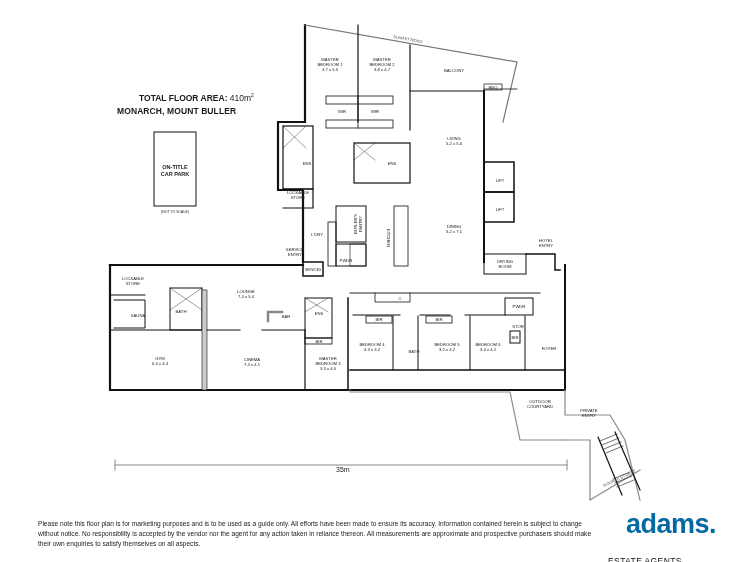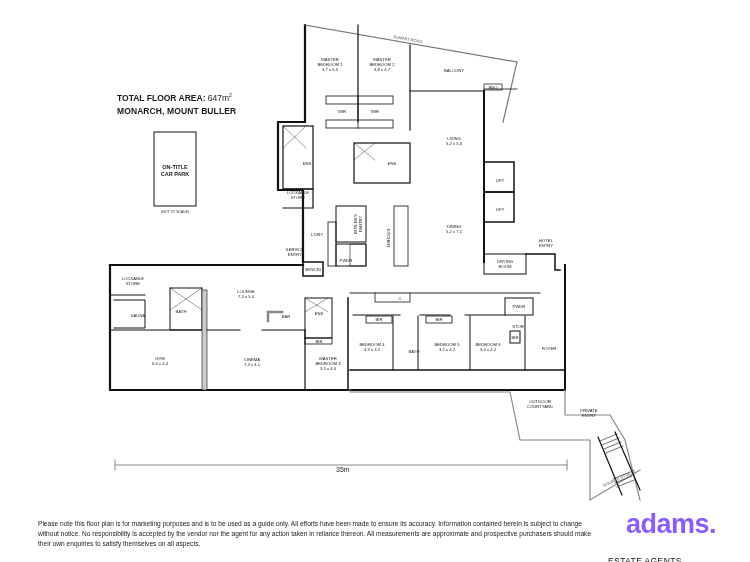--- a/index.html
+++ b/index.html
@@ -1,34 +1,34 @@
 <!DOCTYPE html>
 <html><head>
 <meta charset="utf-8">
 <style>
   html, body { margin:0; padding:0; background:#ffffff; }
   body { width:750px; height:562px; position:relative; overflow:hidden; font-family:"Liberation Sans", sans-serif; color:#1a1a1a; }
   .title { position:absolute; left:117px; top:75px; font-size:8.5px; font-weight:bold; letter-spacing:0.1px;margin-top:31px; }
   .area { position:absolute; left:117px; top:92px; font-size:8.5px; }
-  .area b { font-weight:bold; }
+  .area b { font-weight:bold;margin-left:22px; }
   .area sup { font-size:5px; }
   svg.plan { position:absolute; left:0; top:0; }
   .lbl { font-family:"Liberation Sans", sans-serif; font-size:4.2px; fill:#222; text-anchor:middle; }
   .lbl-b { font-family:"Liberation Sans", sans-serif; font-size:5.5px; font-weight:bold; fill:#222; text-anchor:middle; }
   .road { font-family:"Liberation Sans", sans-serif; font-size:4.2px; fill:#555; }
   .scale-label { position:absolute; left:336px; top:466px; font-size:7px; }
   .disclaimer { position:absolute; left:38px; top:519px; width:560px; font-size:6.6px; line-height:10px; color:#222; }
-  .logo { position:absolute; left:626px; top:511px; font-size:27px; font-weight:bold; letter-spacing:-0.5px; color:#8b5cf6; line-height:26px; }
+  .logo { position:absolute; left:626px; top:511px; font-size:27px; font-weight:bold; letter-spacing:-0.5px; color:#0369a1; line-height:26px; }
   .logo-sub { position:absolute; left:608px; top:540px; font-size:8.5px; letter-spacing:0.4px; color:#111;margin-top:16px; }
 </style>
 </head>
 <body>
 
 <div class="title">MONARCH, MOUNT BULLER</div>
-<div class="area"><b>TOTAL FLOOR AREA:</b> <span>647m</span><sup>2</sup></div>
+<div class="area"><b>TOTAL FLOOR AREA:</b> <span>410m</span><sup>2</sup></div>
 
 <svg class="plan" width="750" height="562" viewBox="0 0 750 562" xmlns="http://www.w3.org/2000/svg">
   <g fill="none" stroke="#111" stroke-linecap="square">
 
     <path d="M305,25 L305,122 L278,122 L278,190 L303,190 L303,262" stroke-width="2.2"></path>
     <path d="M305,25 L517,62 L503,122" stroke-width="1.2" stroke="#777"></path>
     <path d="M484,89 L517,89" stroke-width="0.8"></path>
     <rect x="484" y="84" width="18" height="6" stroke-width="0.7"></rect>
 
     <path d="M358,25 L358,122" stroke-width="1.2"></path>

